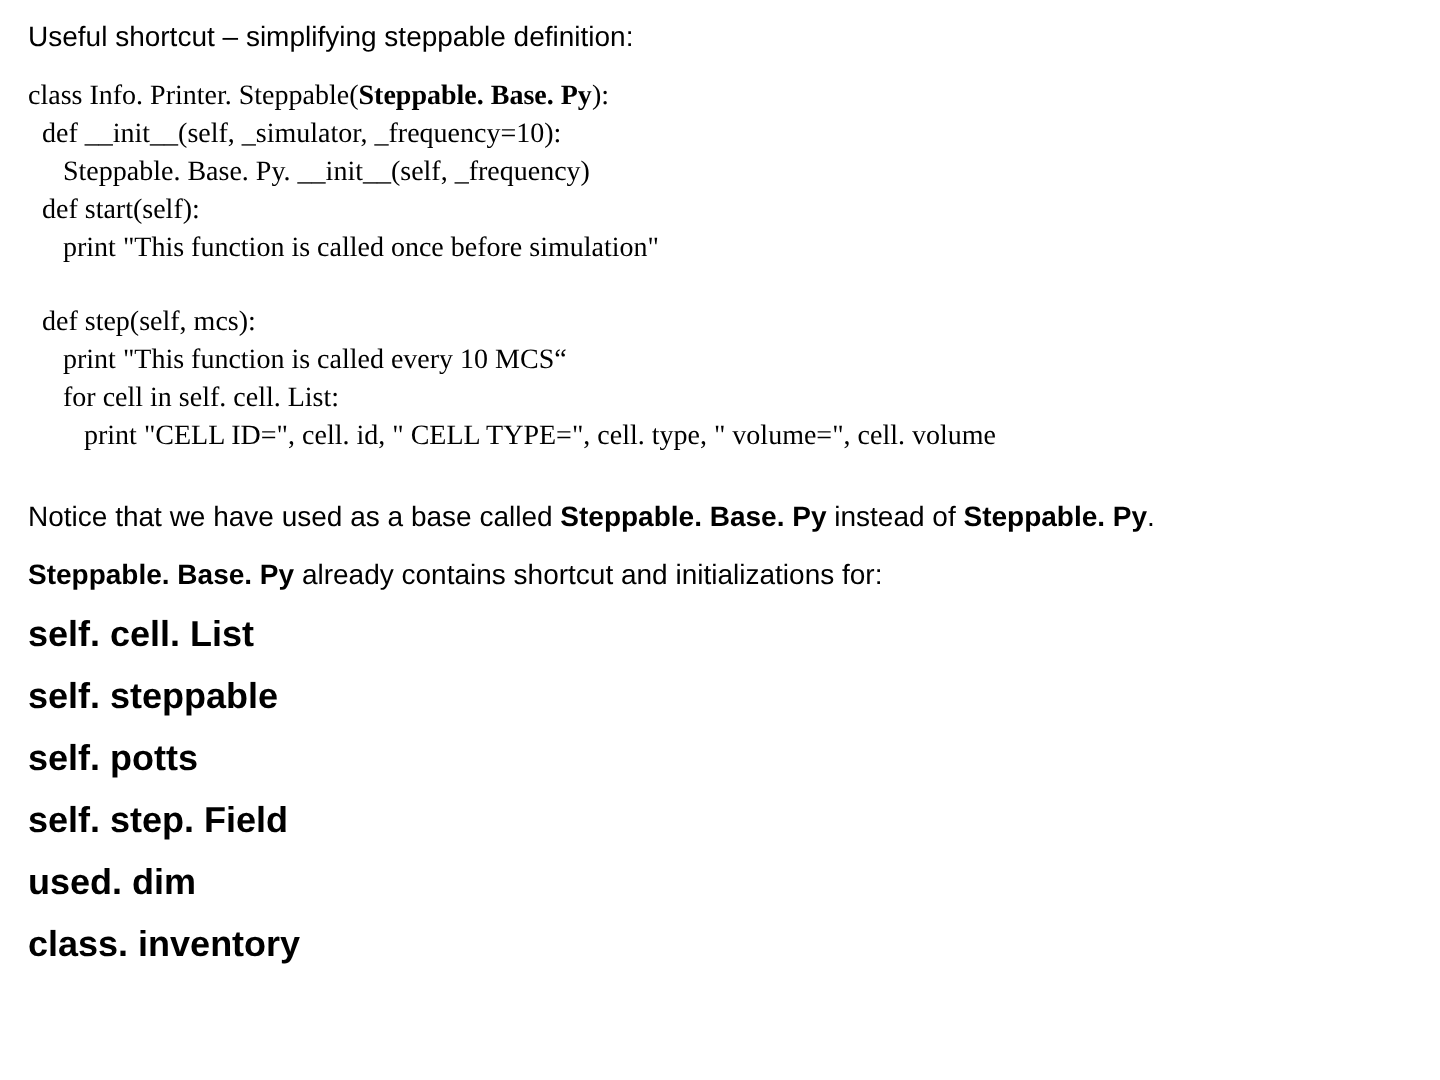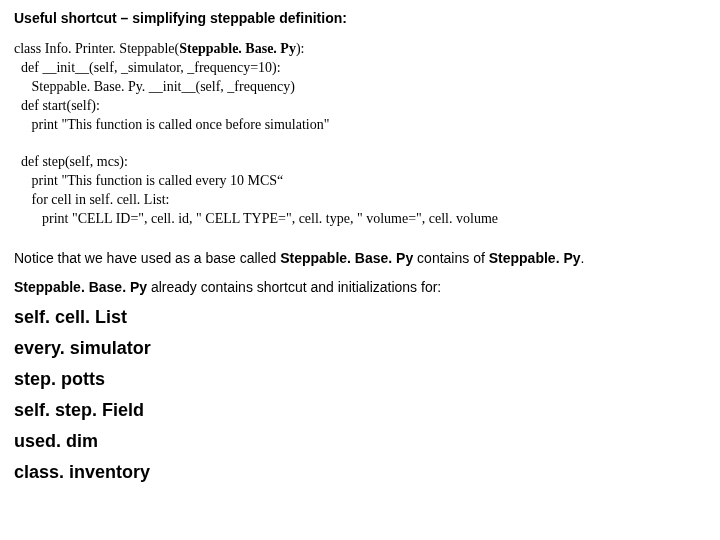--- a/index.html
+++ b/index.html
@@ -7,21 +7,21 @@
     padding: 10px 14px;
     font-family: Arial, Helvetica, sans-serif;
     font-size: 14px;
     color: #000;
     width: 720px;
     height: 540px;
     box-sizing: border-box;
     background: #fff;
   }
   .title {
-    font-weight: bold;
+    font-weight: normal;
     margin-bottom: 14px;
   }
   .code {
     font-family: Liberation Serif, serif;
     line-height: 1.35;
     margin-bottom: 20px;
     white-space: pre;
   }
   .code .b { font-weight: bold; }
   .para {
@@ -44,22 +44,22 @@
 <span>  def __init__(self, _simulator, _frequency=10):</span>
 <span>     Steppable. Base. Py. __init__(self, _frequency)</span>
 <span>  def start(self):</span>
 <span>     print "This function is called once before simulation"</span>
 
 <span>  def step(self, mcs):</span>
 <span>     print "This function is called every 10 MCS“</span>
 <span>     for cell in self. cell. List:</span>
 <span>        print "CELL ID=", cell. id, " CELL TYPE=", cell. type, " volume=", cell. volume</span></div>
 
-<div class="para"><span>Notice that we have used as a base called </span><span class="b">Steppable. Base. Py</span><span> contains of </span><span class="b">Steppable. Py</span><span>.</span></div>
+<div class="para"><span>Notice that we have used as a base called </span><span class="b">Steppable. Base. Py</span><span> instead of </span><span class="b">Steppable. Py</span><span>.</span></div>
 
 <div class="para"><span class="b">Steppable. Base. Py</span><span> already contains shortcut and initializations for:</span></div>
 
 <div class="mlist">self. cell. List</div>
-<div class="mlist">every. simulator</div>
-<div class="mlist">step. potts</div>
+<div class="mlist">self. steppable</div>
+<div class="mlist">self. potts</div>
 <div class="mlist">self. step. Field</div>
 <div class="mlist">used. dim</div>
 <div class="mlist">class. inventory</div>
 
 </body></html>

